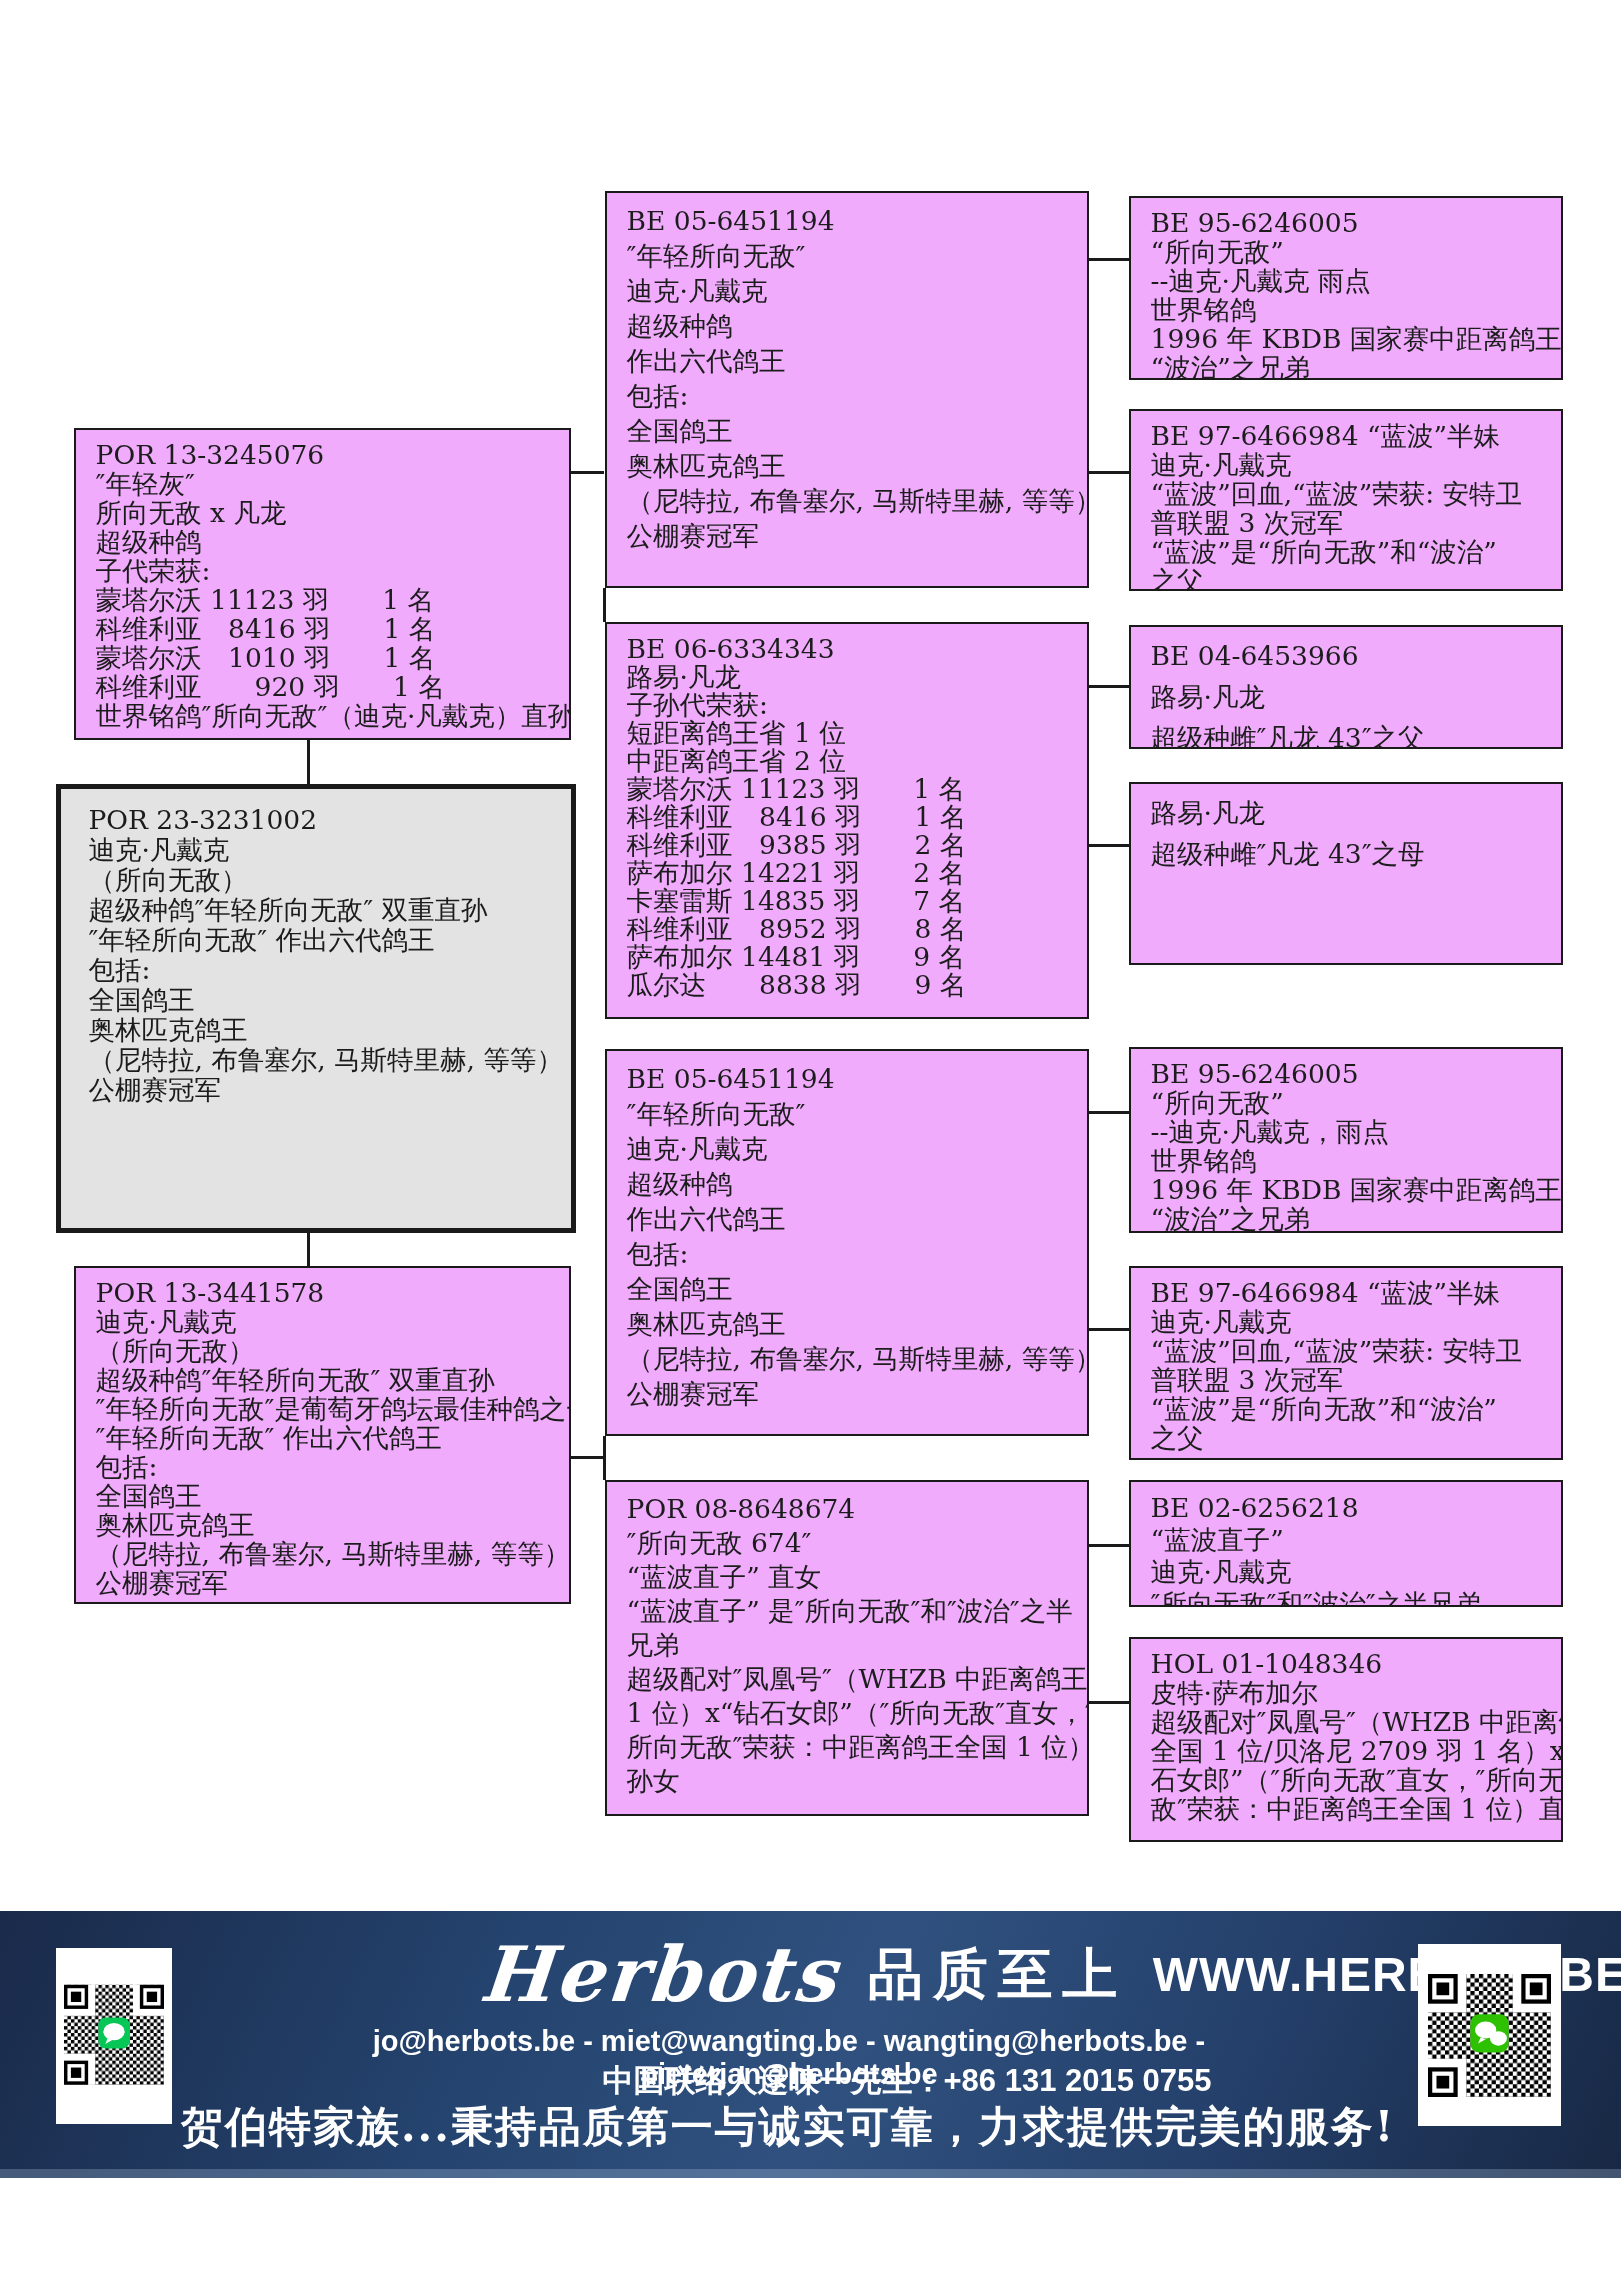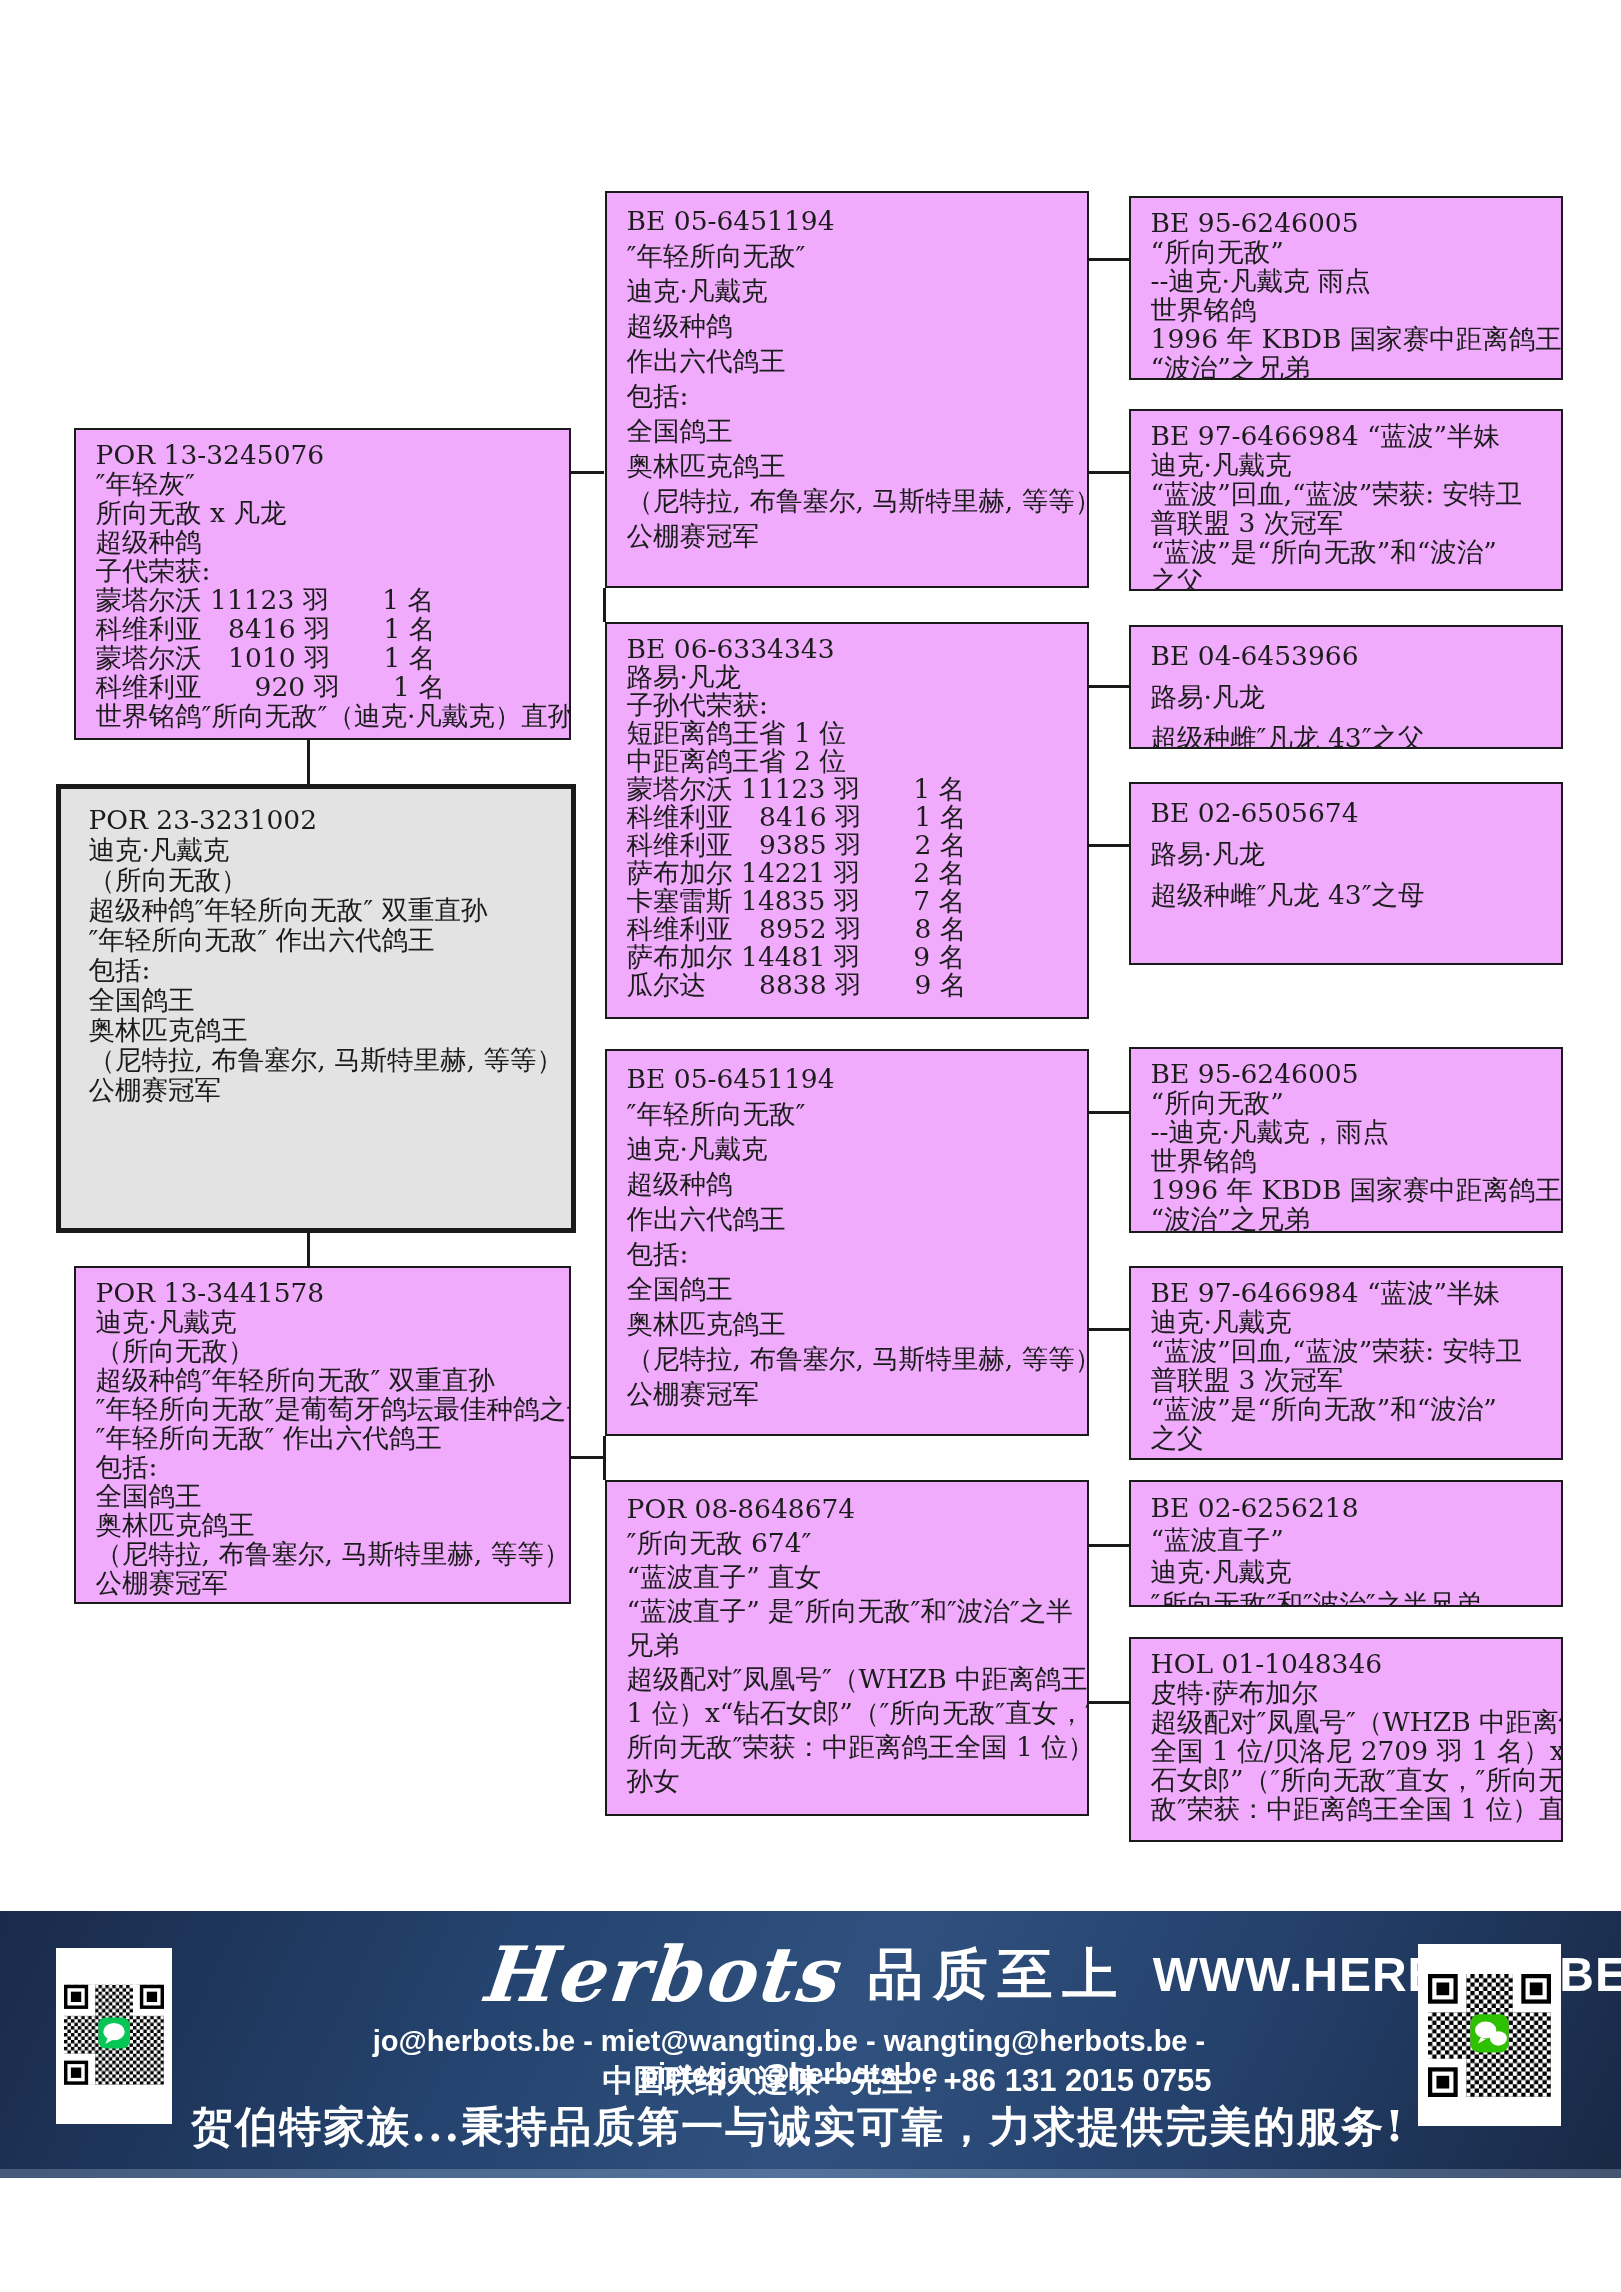--- a/index.html
+++ b/index.html
@@ -27,41 +27,41 @@
   .brand{font-family:"DejaVu Serif",serif;font-style:italic;font-weight:bold;
          font-size:76px;transform:skewX(-8deg);letter-spacing:2px;line-height:78px;}
   .tagline{font-size:55px;font-weight:600;letter-spacing:9.8px;white-space:nowrap;}
   .website{font-family:"Liberation Sans","DejaVu Sans",sans-serif;font-weight:bold;
            font-size:48px;letter-spacing:1px;white-space:nowrap;}
   .emails{position:absolute;left:284px;top:114px;width:1010px;text-align:center;
           font-family:"Liberation Sans","DejaVu Sans",sans-serif;font-weight:bold;font-size:29px;}
   .contacts{position:absolute;left:353px;top:149px;width:1108px;text-align:center;
           font-family:"Liberation Sans","DejaVu Sans",sans-serif;font-weight:600;font-size:31px;
           display:flex;justify-content:center;gap:55px;white-space:nowrap;}
-  .slogan{position:absolute;left:181px;top:188px;width:1235px;text-align:center;
+  .slogan{position:absolute;left:181px;top:188px;width:1235px;text-align:left;
           font-weight:bold;font-size:42px;letter-spacing:2px;white-space:nowrap;}
 </style>
 </head>
 <body>
 
 <div class="page">
 
   <div class="pbox" style="left:74px;top:428px;width:497px;height:312px;"><div class="ln">POR 13-3245076</div><div class="ln">″年轻灰″</div><div class="ln">所向无敌 x 凡龙</div><div class="ln">超级种鸽</div><div class="ln">子代荣获:</div><div class="ln">蒙塔尔沃 11123 羽　　1 名</div><div class="ln">科维利亚　8416 羽　　1 名</div><div class="ln">蒙塔尔沃　1010 羽　　1 名</div><div class="ln">科维利亚　　920 羽　　1 名</div><div class="ln">世界铭鸽″所向无敌″（迪克·凡戴克）直孙</div></div>
   <div class="pbox subject" style="left:56px;top:784px;width:520px;height:449px;"><div class="ln">POR 23-3231002</div><div class="ln">迪克·凡戴克</div><div class="ln">（所向无敌）</div><div class="ln">超级种鸽″年轻所向无敌″ 双重直孙</div><div class="ln">″年轻所向无敌″ 作出六代鸽王</div><div class="ln">包括:</div><div class="ln">全国鸽王</div><div class="ln">奥林匹克鸽王</div><div class="ln">（尼特拉, 布鲁塞尔, 马斯特里赫, 等等）</div><div class="ln">公棚赛冠军</div></div>
   <div class="pbox" style="left:74px;top:1266px;width:497px;height:338px;"><div class="ln">POR 13-3441578</div><div class="ln">迪克·凡戴克</div><div class="ln">（所向无敌）</div><div class="ln">超级种鸽″年轻所向无敌″ 双重直孙</div><div class="ln">″年轻所向无敌″是葡萄牙鸽坛最佳种鸽之一</div><div class="ln">″年轻所向无敌″ 作出六代鸽王</div><div class="ln">包括:</div><div class="ln">全国鸽王</div><div class="ln">奥林匹克鸽王</div><div class="ln">（尼特拉, 布鲁塞尔, 马斯特里赫, 等等）</div><div class="ln">公棚赛冠军</div></div>
 
   <div class="pbox roomy" style="left:605px;top:191px;width:484px;height:397px;"><div class="ln">BE 05-6451194</div><div class="ln">″年轻所向无敌″</div><div class="ln">迪克·凡戴克</div><div class="ln">超级种鸽</div><div class="ln">作出六代鸽王</div><div class="ln">包括:</div><div class="ln">全国鸽王</div><div class="ln">奥林匹克鸽王</div><div class="ln">（尼特拉, 布鲁塞尔, 马斯特里赫, 等等）</div><div class="ln">公棚赛冠军</div></div>
   <div class="pbox tight" style="left:605px;top:622px;width:484px;height:397px;"><div class="ln">BE 06-6334343</div><div class="ln">路易·凡龙</div><div class="ln">子孙代荣获:</div><div class="ln">短距离鸽王省 1 位</div><div class="ln">中距离鸽王省 2 位</div><div class="ln">蒙塔尔沃 11123 羽　　1 名</div><div class="ln">科维利亚　8416 羽　　1 名</div><div class="ln">科维利亚　9385 羽　　2 名</div><div class="ln">萨布加尔 14221 羽　　2 名</div><div class="ln">卡塞雷斯 14835 羽　　7 名</div><div class="ln">科维利亚　8952 羽　　8 名</div><div class="ln">萨布加尔 14481 羽　　9 名</div><div class="ln">瓜尔达　　8838 羽　　9 名</div></div>
   <div class="pbox roomy" style="left:605px;top:1049px;width:484px;height:387px;"><div class="ln">BE 05-6451194</div><div class="ln">″年轻所向无敌″</div><div class="ln">迪克·凡戴克</div><div class="ln">超级种鸽</div><div class="ln">作出六代鸽王</div><div class="ln">包括:</div><div class="ln">全国鸽王</div><div class="ln">奥林匹克鸽王</div><div class="ln">（尼特拉, 布鲁塞尔, 马斯特里赫, 等等）</div><div class="ln">公棚赛冠军</div></div>
   <div class="pbox roomy" style="left:605px;top:1480px;width:484px;height:336px;line-height:34px;"><div class="ln">POR 08-8648674</div><div class="ln">″所向无敌 674″</div><div class="ln">“蓝波直子” 直女</div><div class="ln">“蓝波直子” 是″所向无敌″和″波治″之半</div><div class="ln">兄弟</div><div class="ln">超级配对″凤凰号″（WHZB 中距离鸽王全国</div><div class="ln">1 位）x“钻石女郎”（″所向无敌″直女，″</div><div class="ln">所向无敌″荣获：中距离鸽王全国 1 位）直</div><div class="ln">孙女</div></div>
 
   <div class="pbox" style="left:1129px;top:196px;width:434px;height:184px;"><div class="ln">BE 95-6246005</div><div class="ln">“所向无敌”</div><div class="ln">--迪克·凡戴克 雨点</div><div class="ln">世界铭鸽</div><div class="ln">1996 年 KBDB 国家赛中距离鸽王 1 位</div><div class="ln">“波治”之兄弟</div></div>
   <div class="pbox" style="left:1129px;top:409px;width:434px;height:182px;"><div class="ln">BE 97-6466984 “蓝波”半妹</div><div class="ln">迪克·凡戴克</div><div class="ln">“蓝波”回血,“蓝波”荣获: 安特卫</div><div class="ln">普联盟 3 次冠军</div><div class="ln">“蓝波”是“所向无敌”和“波治”</div><div class="ln">之父</div></div>
   <div class="pbox widelh" style="left:1129px;top:625px;width:434px;height:124px;"><div class="ln">BE 04-6453966</div><div class="ln">路易·凡龙</div><div class="ln">超级种雌″凡龙 43″之父</div></div>
-  <div class="pbox widelh" style="left:1129px;top:782px;width:434px;height:183px;"><div class="ln">BE 02-6505674</div><div class="ln">路易·凡龙</div><div class="ln">超级种雌″凡龙 43″之母</div></div>
+  <div class="pbox widelh" style="left:1129px;top:782px;width:434px;height:183px;"><div class="ln">路易·凡龙</div><div class="ln">超级种雌″凡龙 43″之母</div></div>
   <div class="pbox" style="left:1129px;top:1047px;width:434px;height:186px;"><div class="ln">BE 95-6246005</div><div class="ln">“所向无敌”</div><div class="ln">--迪克·凡戴克，雨点</div><div class="ln">世界铭鸽</div><div class="ln">1996 年 KBDB 国家赛中距离鸽王 1 位</div><div class="ln">“波治”之兄弟</div></div>
   <div class="pbox" style="left:1129px;top:1266px;width:434px;height:194px;"><div class="ln">BE 97-6466984 “蓝波”半妹</div><div class="ln">迪克·凡戴克</div><div class="ln">“蓝波”回血,“蓝波”荣获: 安特卫</div><div class="ln">普联盟 3 次冠军</div><div class="ln">“蓝波”是“所向无敌”和“波治”</div><div class="ln">之父</div></div>
   <div class="pbox" style="left:1129px;top:1480px;width:434px;height:127px;line-height:32px;"><div class="ln">BE 02-6256218</div><div class="ln">“蓝波直子”</div><div class="ln">迪克·凡戴克</div><div class="ln">″所向无敌″和″波治″之半兄弟</div></div>
   <div class="pbox" style="left:1129px;top:1637px;width:434px;height:205px;"><div class="ln">HOL 01-1048346</div><div class="ln">皮特·萨布加尔</div><div class="ln">超级配对″凤凰号″（WHZB 中距离鸽王</div><div class="ln">全国 1 位/贝洛尼 2709 羽 1 名）x“钻</div><div class="ln">石女郎”（″所向无敌″直女，″所向无</div><div class="ln">敌″荣获：中距离鸽王全国 1 位）直女</div></div>
 
   <div class="cline" style="left:307px;top:740px;width:2.9px;height:44px;"></div>
   <div class="cline" style="left:307px;top:1233px;width:2.9px;height:33px;"></div>
   <div class="cline" style="left:570px;top:471px;width:34px;height:2.9px;"></div>
   <div class="cline" style="left:603px;top:588px;width:2.9px;height:34px;"></div>
   <div class="cline" style="left:570px;top:1456px;width:34px;height:2.9px;"></div>

